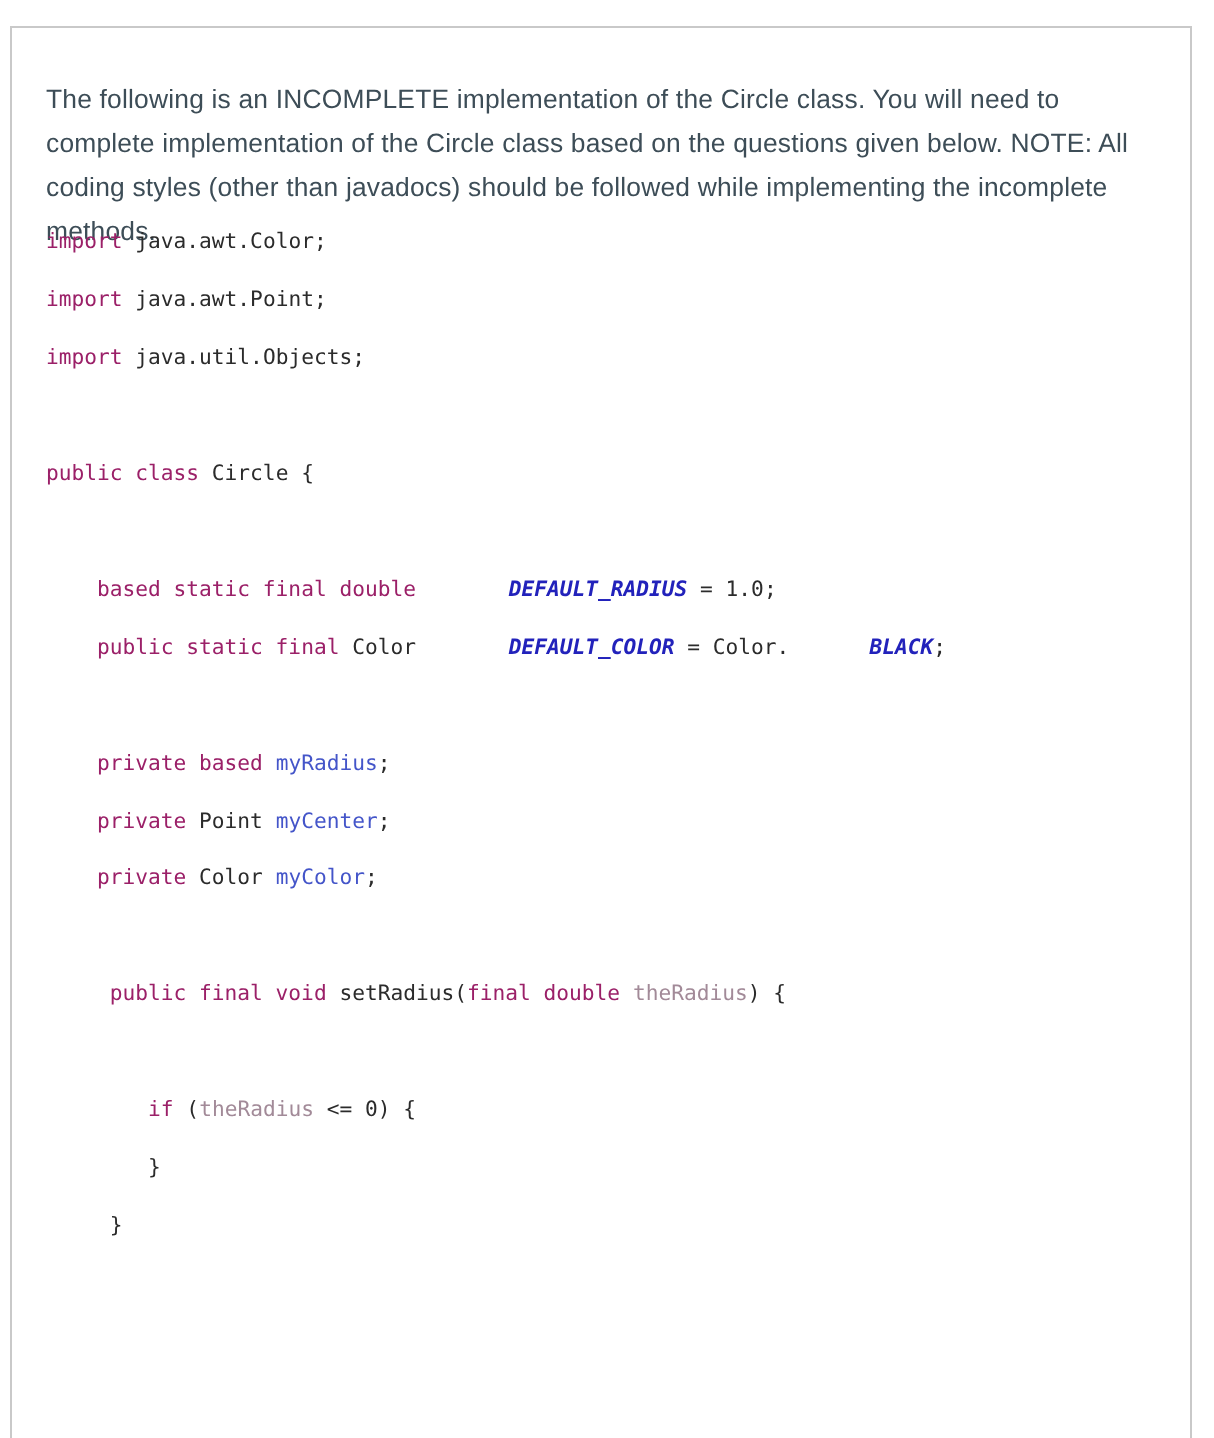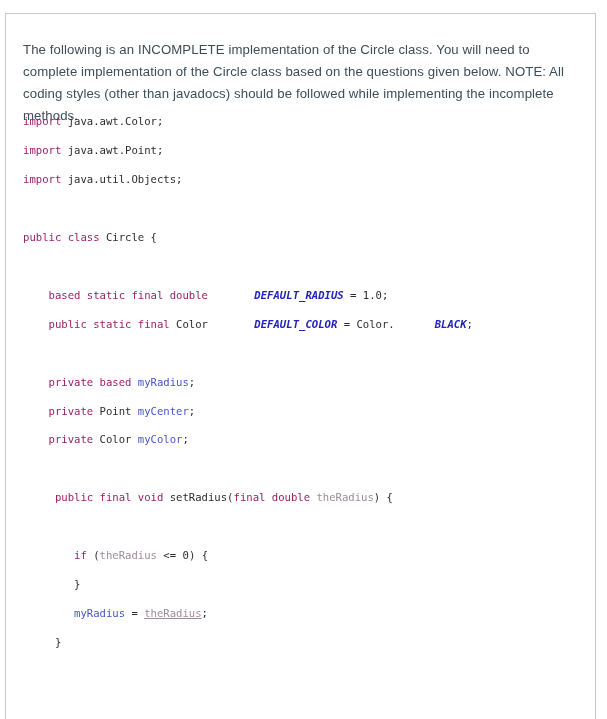--- a/index.html
+++ b/index.html
@@ -91,21 +91,20 @@
 <span class="ln">    <span class="kw">public static final</span> Color <span class="cnst">DEFAULT_COLOR</span> = Color.<span class="cnst">BLACK</span>;</span>
 <span class="ln"> </span>
 <span class="ln">    <span class="kw">private based</span> <span class="fld">myRadius</span>;</span>
 <span class="ln">    <span class="kw">private</span> Point <span class="fld">myCenter</span>;</span>
 <span class="ln">    <span class="kw">private</span> Color <span class="fld">myColor</span>;</span>
 <span class="ln"> </span>
 <span class="ln">     <span class="kw">public final void</span> setRadius(<span class="kw">final double</span> <span class="parm">theRadius</span>) {</span>
 <span class="ln"> </span>
 <span class="ln">        <span class="kw">if</span> (<span class="parm">theRadius</span> &lt;= <span class="num">0</span>) {</span>
 <span class="ln">        }</span>
-<span class="ln">        <span class="fld">myRadius</span> = <span class="parm-u">theRadius</span>;</span>
 <span class="ln">     }</span>
 
 
 
 
 
 
 
 
 

